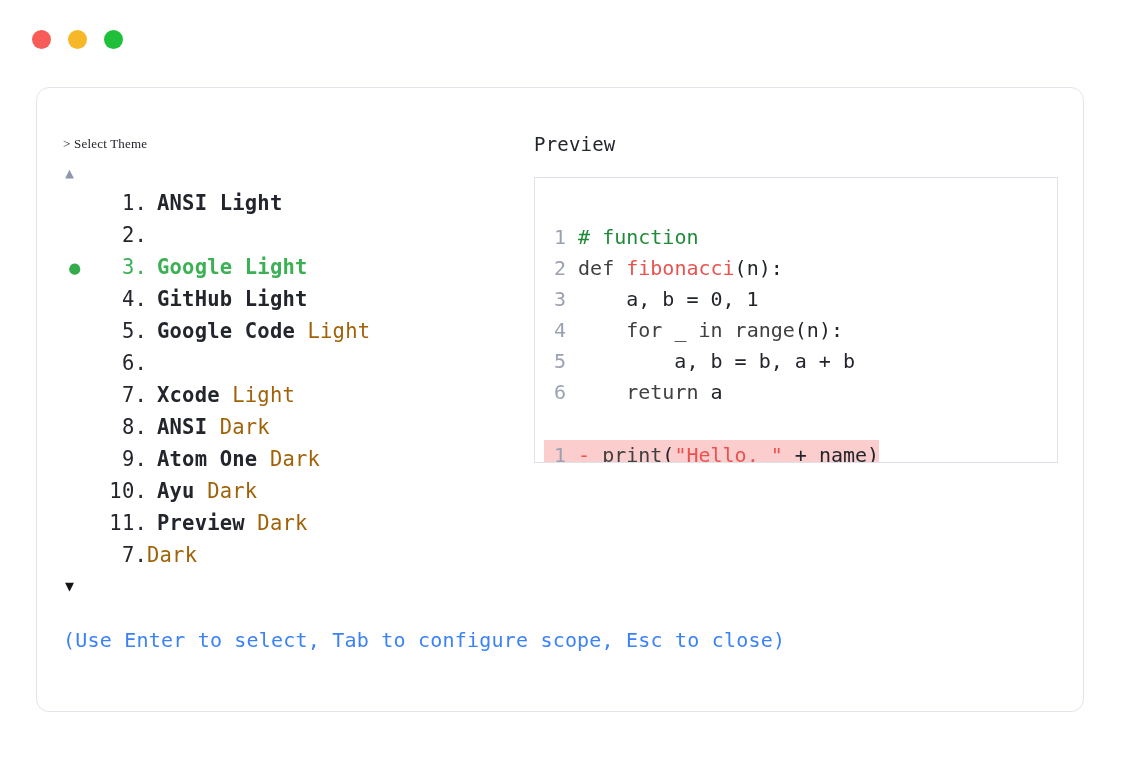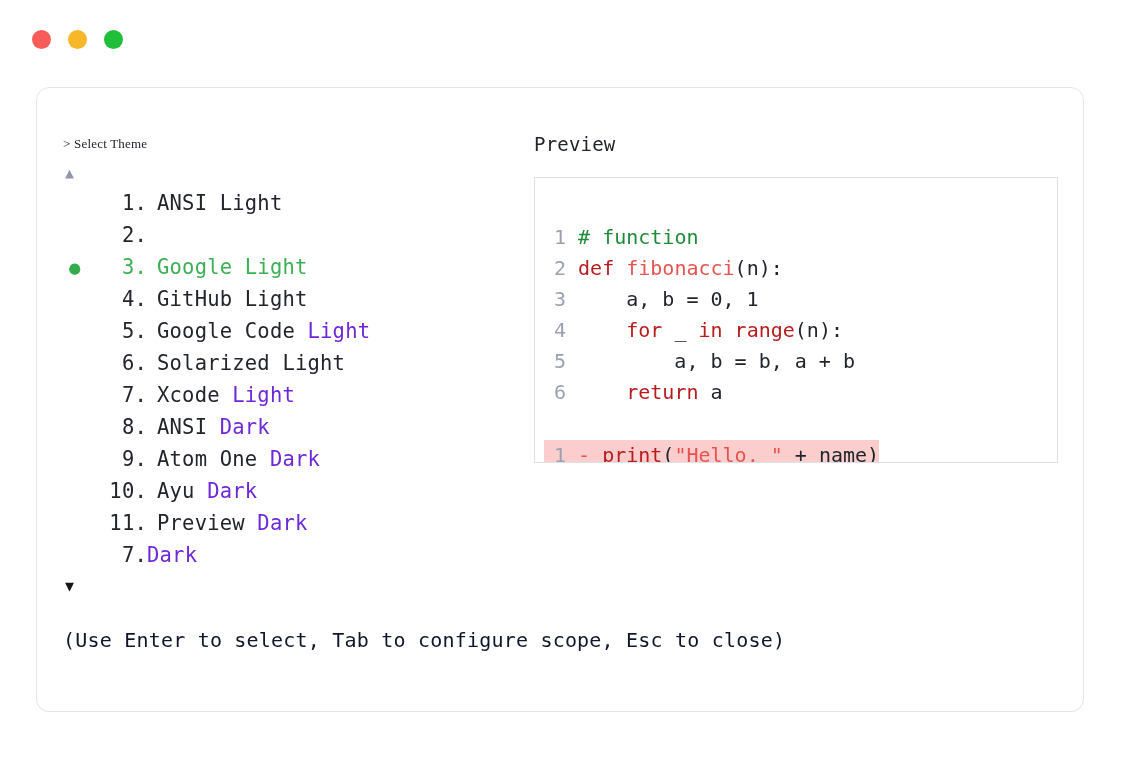--- a/index.html
+++ b/index.html
@@ -102,32 +102,32 @@
     color: #35ac4b;
     font-size: 19px;
   }
   .row-num {
     width: 48px;
     flex: 0 0 48px;
     text-align: right;
     color: #22252c;
   }
   .row-num.sel { color: #3cb054; }
-  .row-name  { color: #22252c; padding-left: 10px; }
+  .row-name  { color: #22252c; padding-left: 10px; font-weight: bold; }
   .row-name.sel { color: #3cb054; }
   .row-suffix { color: #22252c; }
-  .row-suffix.muted { color: #6d28d9; }
+  .row-suffix.muted { color: #a16207; }
 
   .hint {
     position: absolute;
     left: 26px;
     top: 540px;
     font-size: 20px;
     line-height: 24px;
-    color: #0f172a;
+    color: #3b82f6;
     letter-spacing: 0.2px;
     white-space: pre;
   }
 
   
   .right-pane {
     position: absolute;
     left: 497px;
     top: 44px;
     width: 530px;
@@ -158,21 +158,21 @@
     white-space: pre;
   }
   .code-line { display: block; height: 31px; white-space: pre; }
   .ln {
     display: inline-block;
     width: 22px;
     text-align: right;
     color: #9aa2b1;
   }
   .tok-comment { color: #1f8b38; margin-top: 32px; }
-  .tok-kw      { color: #b91c1c; }
+  .tok-kw      { color: #404040; }
   .tok-fn      { color: #e8524f; margin-top: 31px; }
   .tok-str     { color: #e8524f; }
   .tok-plain   { color: #22252c; }
 
   .diff-block {
     position: absolute;
     left: 9px;
     top: 262px;
     font-size: 20px;
     line-height: 31px;
@@ -199,21 +199,21 @@
       <div class="prompt-line">&gt; Select Theme</div>
 
       <div class="scroll-arrow scroll-up">▲</div>
 
       <ul class="theme-list" id="theme-list">
           <li class="theme-row"><span class="row-bullet"> </span><span class="row-num"> 1.</span><span class="row-name">ANSI Light</span></li>
           <li class="theme-row"><span class="row-bullet"> </span><span class="row-num"> 2.</span></li>
           <li class="theme-row"><span class="row-bullet">●</span><span class="row-num sel"> 3.</span><span class="row-name sel">Google Light</span></li>
           <li class="theme-row"><span class="row-bullet"> </span><span class="row-num"> 4.</span><span class="row-name">GitHub Light</span></li>
           <li class="theme-row"><span class="row-bullet"> </span><span class="row-num"> 5.</span><span class="row-name">Google Code </span><span class="row-suffix muted">Light</span></li>
-          <li class="theme-row"><span class="row-bullet"> </span><span class="row-num"> 6.</span><span class="row-name">Solarized Light</span></li>
+          <li class="theme-row"><span class="row-bullet"> </span><span class="row-num"> 6.</span></li>
           <li class="theme-row"><span class="row-bullet"> </span><span class="row-num"> 7.</span><span class="row-name">Xcode </span><span class="row-suffix muted">Light</span></li>
           <li class="theme-row"><span class="row-bullet"> </span><span class="row-num"> 8.</span><span class="row-name">ANSI </span><span class="row-suffix muted">Dark</span></li>
           <li class="theme-row"><span class="row-bullet"> </span><span class="row-num"> 9.</span><span class="row-name">Atom One </span><span class="row-suffix muted">Dark</span></li>
           <li class="theme-row"><span class="row-bullet"> </span><span class="row-num">10.</span><span class="row-name">Ayu </span><span class="row-suffix muted">Dark</span></li>
           <li class="theme-row"><span class="row-bullet"> </span><span class="row-num">11.</span><span class="row-name">Preview </span><span class="row-suffix muted">Dark</span></li>
           <li class="theme-row"><span class="row-bullet"> </span><span class="row-num">7.</span><span class="row-suffix muted">Dark</span></li>
         </ul>
 
       <div class="scroll-arrow scroll-down">▼</div>
     </div>

